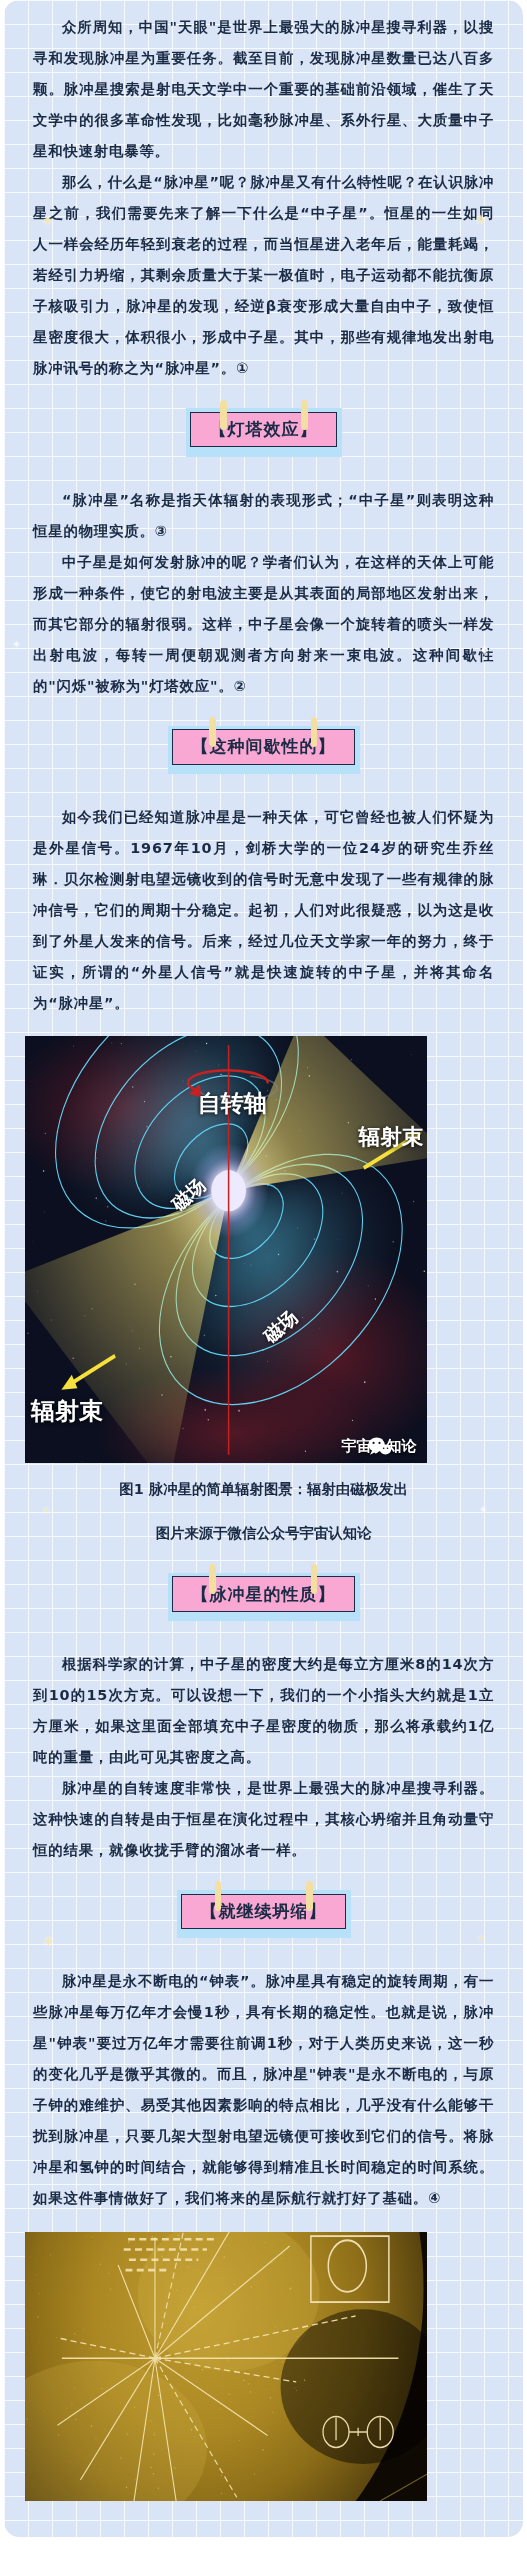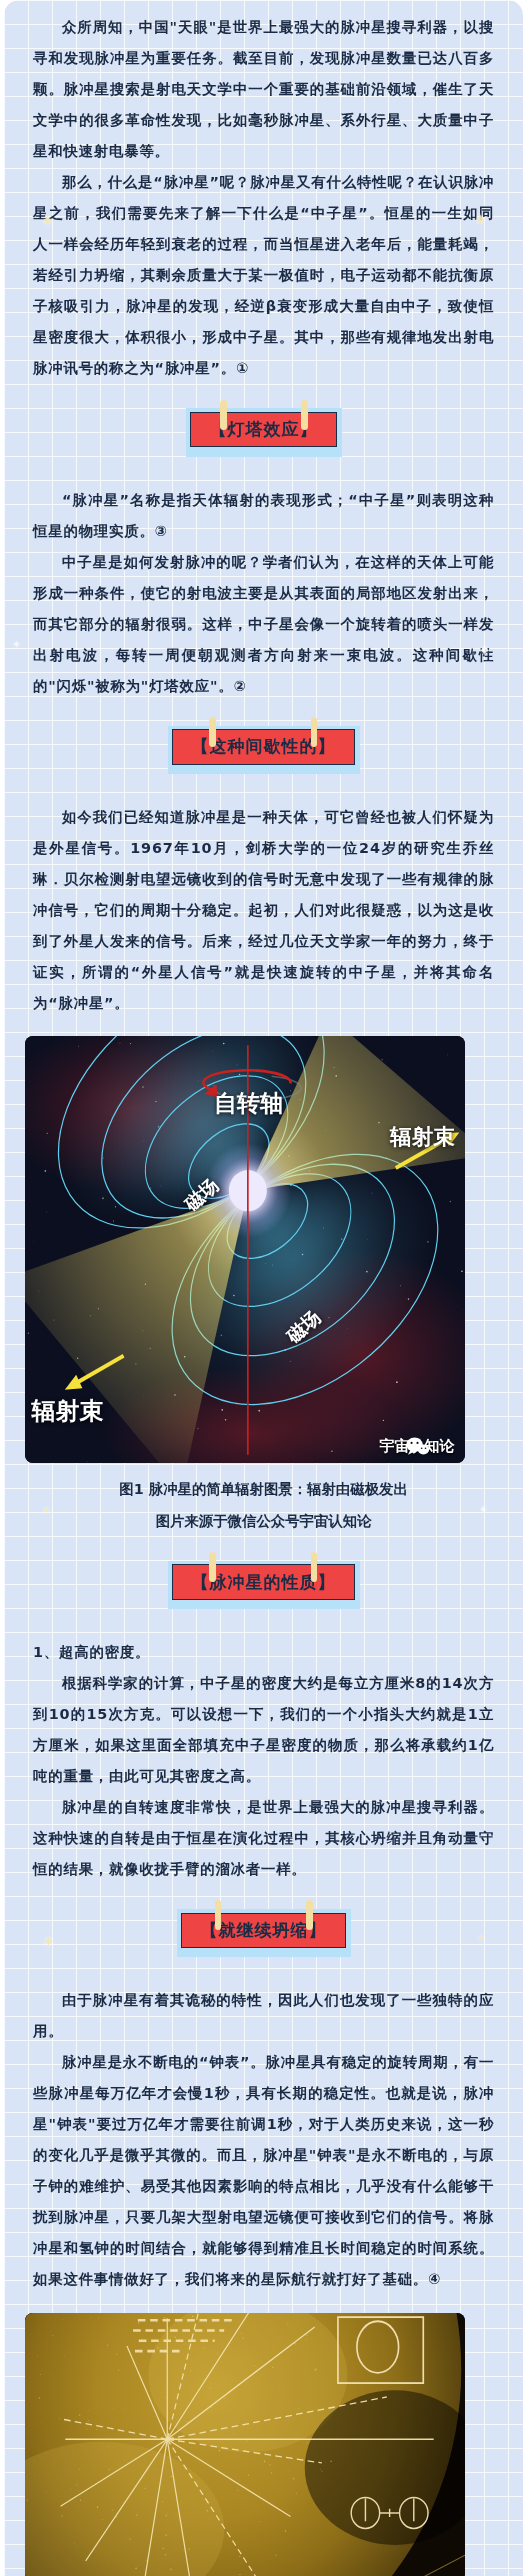--- a/index.html
+++ b/index.html
@@ -7,37 +7,37 @@
   .card{position:relative;margin:0 4.1px;width:519px;box-sizing:border-box;background-color:#d9e5f6;
         background-image:linear-gradient(rgba(255,255,255,.8) 1px,transparent 1px),
                          linear-gradient(90deg,rgba(255,255,255,.8) 1px,transparent 1px);
         background-size:24px 24px;border-radius:15.5px;overflow:hidden;color:#1b2b45;}
   .content{padding:12.4px 29px 31px;}
   .para{font-size:14.4px;line-height:31px;letter-spacing:0.8px;text-align:justify;margin:0;font-weight:600;}
   .indent{text-indent:2em;}
   
   .heading-row{display:flex;justify-content:center;margin:24px 0 28px;}
   .heading-outer{position:relative;background:#b7e1f8;padding:3.6px 4.6px 9.3px;}
-  .heading-box{position:relative;background:#ef4444;border:1.5px solid #1b2b45;padding:5.2px 18.5px;
+  .heading-box{position:relative;background:#f9a8d4;border:1.5px solid #1b2b45;padding:5.2px 18.5px;
                font-size:17px;font-weight:800;letter-spacing:1px;}
   .pin{position:absolute;top:-13.4px;width:6.7px;height:30px;border-radius:3.6px;background:#f4dfa2;z-index:3;}
   .pin-l{left:20%;} .pin-r{left:76%;}
   
-  .figure{position:relative;width:440px;margin:17.5px 0 5.2px -8.2px;border-radius:8px;overflow:hidden;background:#0b0f1f;}
+  .figure{position:relative;width:402px;margin:17.5px 0 5.2px -8.2px;border-radius:1px;overflow:hidden;background:#0b0f1f;}
   .fig1{height:427px;} .fig2{height:269px;background:#0e0903;}
   .figure svg{position:absolute;left:0;top:0;width:100%;height:100%;display:block;}
   .fig-label{position:absolute;color:#fff;font-weight:800;text-shadow:0 1px 4.1px rgba(0,0,0,.9);white-space:nowrap;}
   .lbl-axis{left:43%;top:12%;font-size:23px;}
   .lbl-beam-tr{left:83%;top:20%;font-size:21.6px;}
   .lbl-field-1{left:36%;top:34%;font-size:18.5px;transform:rotate(-42deg);}
   .lbl-field-2{left:59%;top:65%;font-size:18.5px;transform:rotate(-42deg);}
   .lbl-beam-bl{left:1.5%;top:84%;font-size:24px;}
   .watermark{position:absolute;right:10.3px;bottom:7.2px;display:flex;align-items:center;gap:5.2px;
              color:#fff;font-size:15px;font-weight:600;text-shadow:0 0.5px 2.6px rgba(0,0,0,.9);}
-  .caption{font-size:14.4px;line-height:32px;text-align:center;margin:0;font-weight:600;}
+  .caption{font-size:14.4px;line-height:32px;text-align:center;margin:12px;font-weight:600;}
   .cap-top{margin-top:9.3px;}
   
   .sparkle{position:absolute;font-size:15.5px;color:#f6e8b4;opacity:.9;pointer-events:none;text-shadow:0 0 3.1px rgba(255,255,255,.8);}
   .sparkle.white{color:#ffffff;opacity:.85;}
   .sparkle.small{font-size:10.3px;opacity:.7;}
 </style>
 </head>
 <body>
 
 <div class="page">
@@ -257,35 +257,33 @@
       <div class="heading-row">
         <div class="heading-outer">
           <div class="heading-box">
             <span class="pin pin-l"></span>
             <span class="pin pin-r"></span>
             <span>【脉冲星的性质】</span>
           </div>
         </div>
       </div>
 
-      <p class="para">1、超高的密度。</p>
       <p class="para indent">根据科学家的计算，中子星的密度大约是每立方厘米8的14次方到10的15次方克。可以设想一下，我们的一个小指头大约就是1立方厘米，如果这里面全部填充中子星密度的物质，那么将承载约1亿吨的重量，由此可见其密度之高。</p>
       <p class="para indent">脉冲星的自转速度非常快，是世界上最强大的脉冲星搜寻利器。这种快速的自转是由于恒星在演化过程中，其核心坍缩并且角动量守恒的结果，就像收拢手臂的溜冰者一样。</p>
 
       <div class="heading-row">
         <div class="heading-outer">
           <div class="heading-box">
             <span class="pin pin-l"></span>
             <span class="pin pin-r"></span>
             <span>【就继续坍缩】</span>
           </div>
         </div>
       </div>
 
-      <p class="para indent">由于脉冲星有着其诡秘的特性，因此人们也发现了一些独特的应用。</p>
       <p class="para indent">脉冲星是永不断电的“钟表”。脉冲星具有稳定的旋转周期，有一些脉冲星每万亿年才会慢1秒，具有长期的稳定性。也就是说，脉冲星"钟表"要过万亿年才需要往前调1秒，对于人类历史来说，这一秒的变化几乎是微乎其微的。而且，脉冲星"钟表"是永不断电的，与原子钟的难维护、易受其他因素影响的特点相比，几乎没有什么能够干扰到脉冲星，只要几架大型射电望远镜便可接收到它们的信号。将脉冲星和氢钟的时间结合，就能够得到精准且长时间稳定的时间系统。如果这件事情做好了，我们将来的星际航行就打好了基础。④</p>
 
       <div class="figure fig2">
         <svg viewBox="0 0 928 522" preserveAspectRatio="none">
           <defs>
             <radialGradient id="g-disc" gradientUnits="userSpaceOnUse" cx="400" cy="150" r="700">
               <stop offset="0" stop-color="#c09c30"></stop>
               <stop offset=".35" stop-color="#aa8722"></stop>
               <stop offset=".55" stop-color="#8d6e18"></stop>
               <stop offset=".75" stop-color="#5a450f"></stop>

